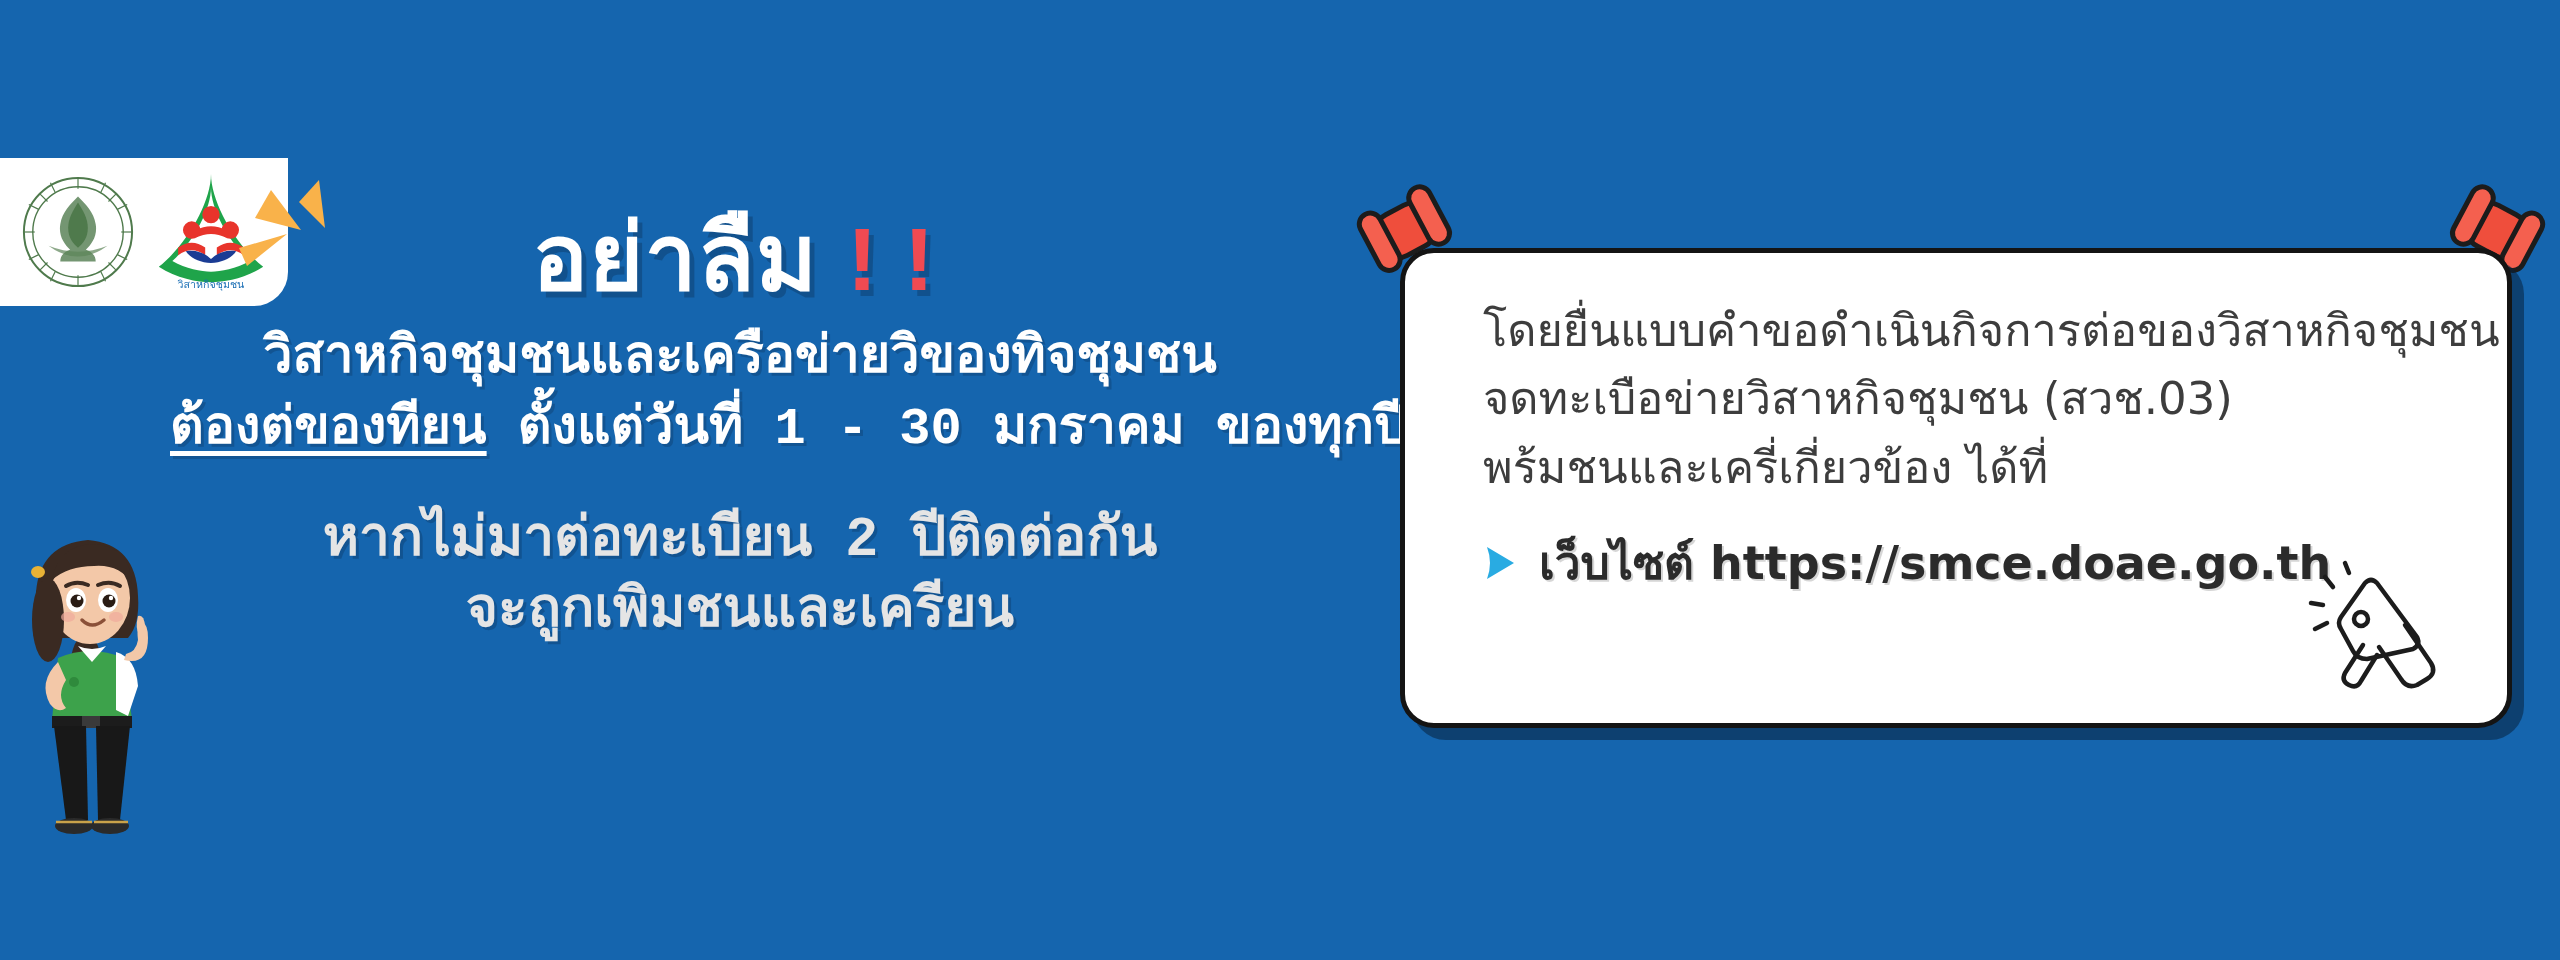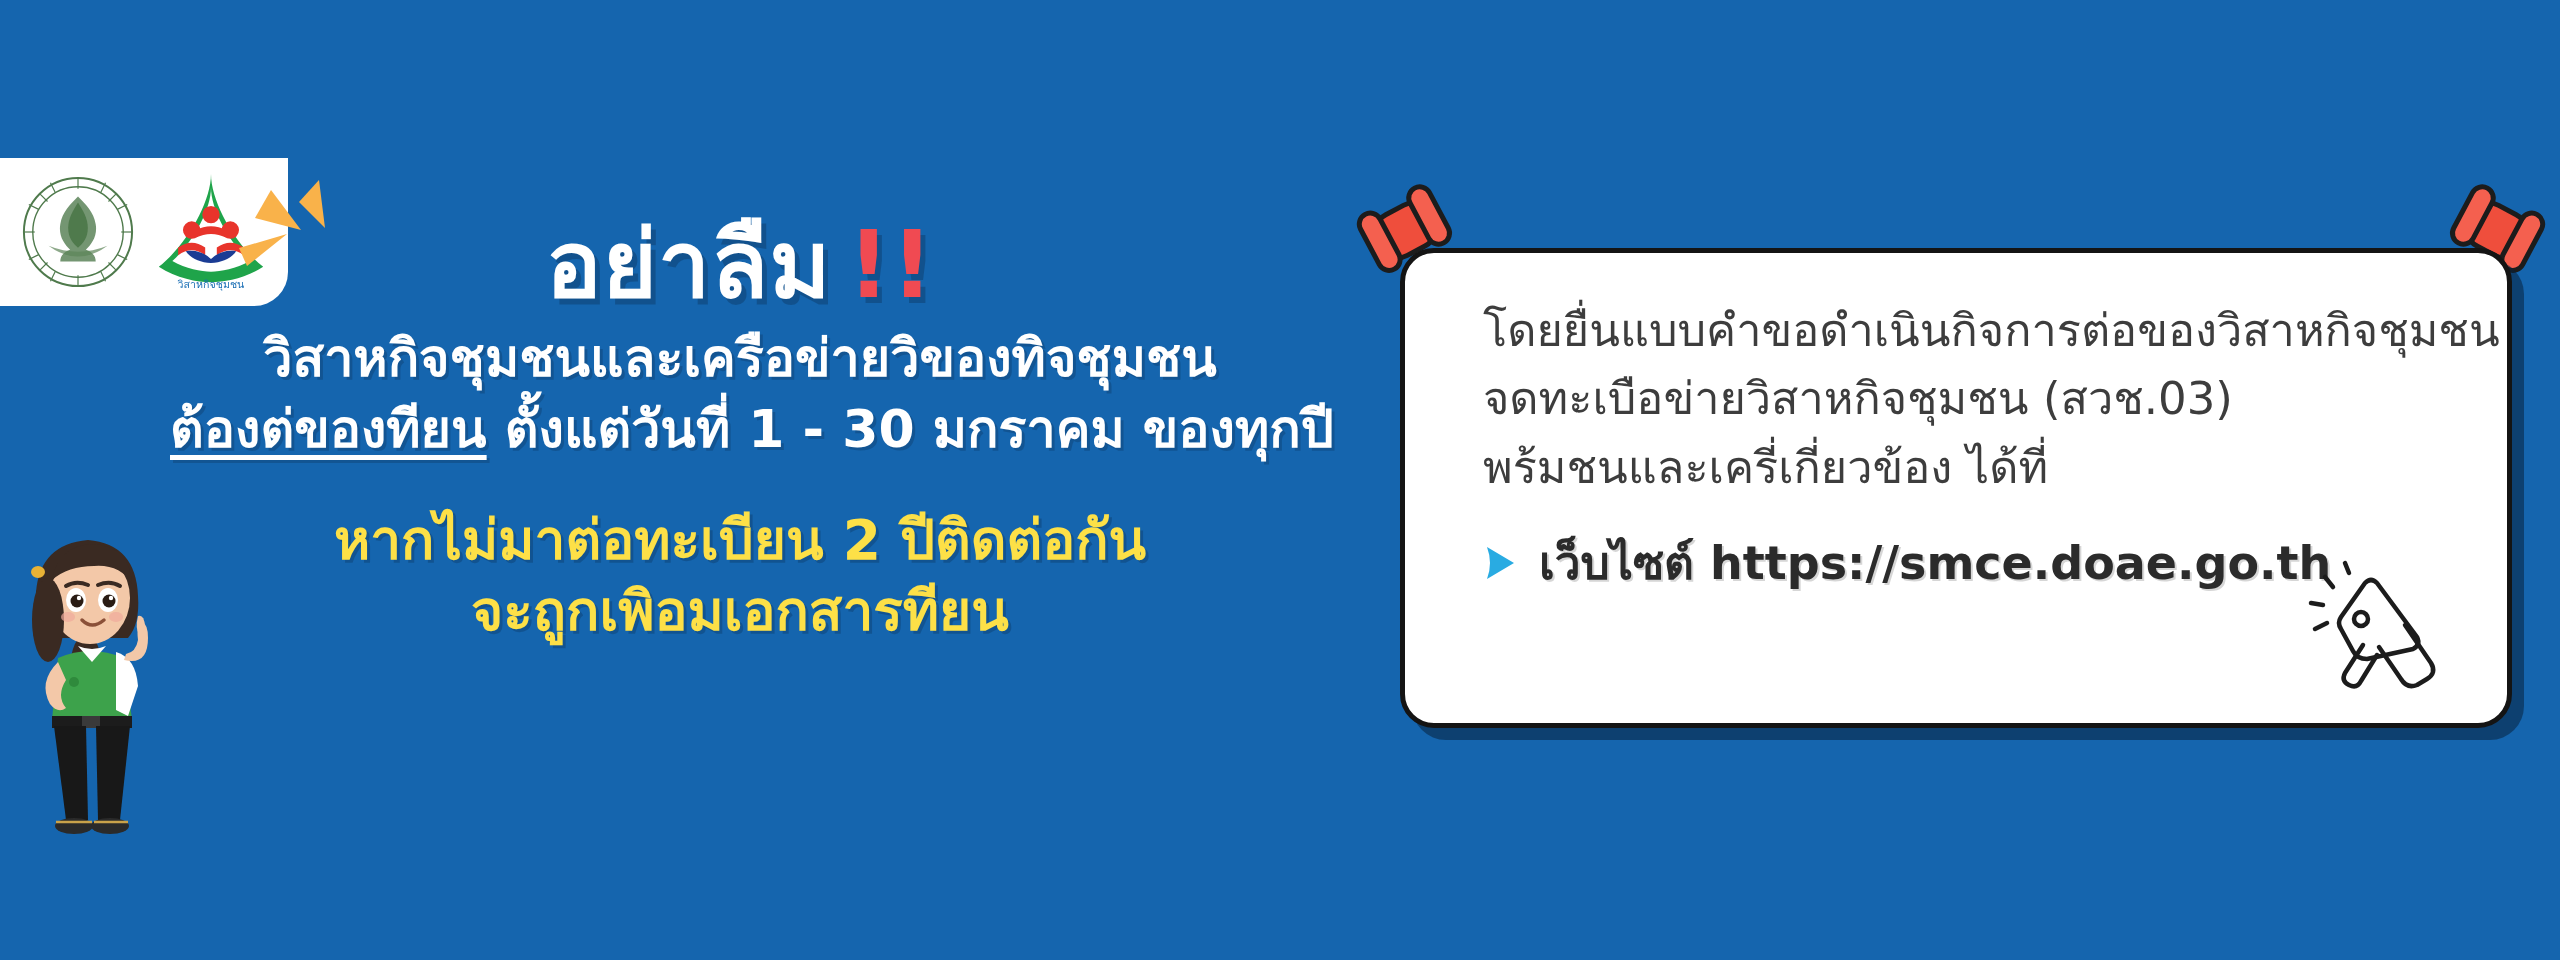--- a/index.html
+++ b/index.html
@@ -33,20 +33,21 @@
   .logo-plate .garuda-seal { width: 118px; height: 118px; }
   .logo-plate .smce-logo   { width: 116px; height: 124px; }
 
   
   .left-col {
     position: absolute;
     left: 170px;
     top: 190px;
     width: 1140px;
     text-align: center;
+    font-family: Liberation Mono, monospace;
   }
   .headline-row {
     position: relative;
     display: flex;
     align-items: flex-end;
     justify-content: center;
     height: 122px;
   }
   .starburst {
     position: absolute;
@@ -91,21 +92,21 @@
   .sub-line-2 .emph {
     text-decoration: underline;
     text-underline-offset: 8px;
     text-decoration-thickness: 5px;
   }
 
   .warn-block { margin-top: 44px; }
   .warn-line {
     font-size: 55px;
     font-weight: 700;
-    color: #fde047;
+    color: #e5e5e5;
     line-height: 1.30;
     white-space: nowrap;
     text-shadow: 3px 3px 0 rgba(12,52,92,0.35);
   }
 
   
   .mascot {
     position: absolute;
     left: 8px;
     top: 520px;
@@ -265,21 +266,21 @@
     </div>
 
     <div class="sub-line">วิสาหกิจชุมชนและเครือข่ายวิของทิจชุมชน</div>
 
     <div class="sub-line-2">
       <span class="emph">ต้องต่ของทียน</span><span> ตั้งแต่วันที่ 1 - 30 มกราคม ของทุกปี</span>
     </div>
 
     <div class="warn-block">
       <div class="warn-line">หากไม่มาต่อทะเบียน 2 ปีติดต่อกัน</div>
-      <div class="warn-line">จะถูกเพิอมเอกสารทียน</div>
+      <div class="warn-line">จะถูกเพิมชนและเครียน</div>
     </div>
   </div>
 
   <svg class="pushpin pushpin-left" viewBox="0 0 118 118">
     <g transform="rotate(-28 59 59)">
       <line x1="59" y1="70" x2="59" y2="106" stroke="#1C1C1C" stroke-width="5" stroke-linecap="round"></line>
       <line x1="59" y1="70" x2="59" y2="104" stroke="#BFC6CC" stroke-width="3" stroke-linecap="round"></line>
       <rect x="27" y="24" width="64" height="46" rx="22" fill="#EF4E3C" stroke="#1C1C1C" stroke-width="5"></rect>
       <rect x="20" y="14" width="22" height="62" rx="11" fill="#F4604F" stroke="#1C1C1C" stroke-width="5"></rect>
       <rect x="76" y="14" width="22" height="62" rx="11" fill="#F4604F" stroke="#1C1C1C" stroke-width="5"></rect>

